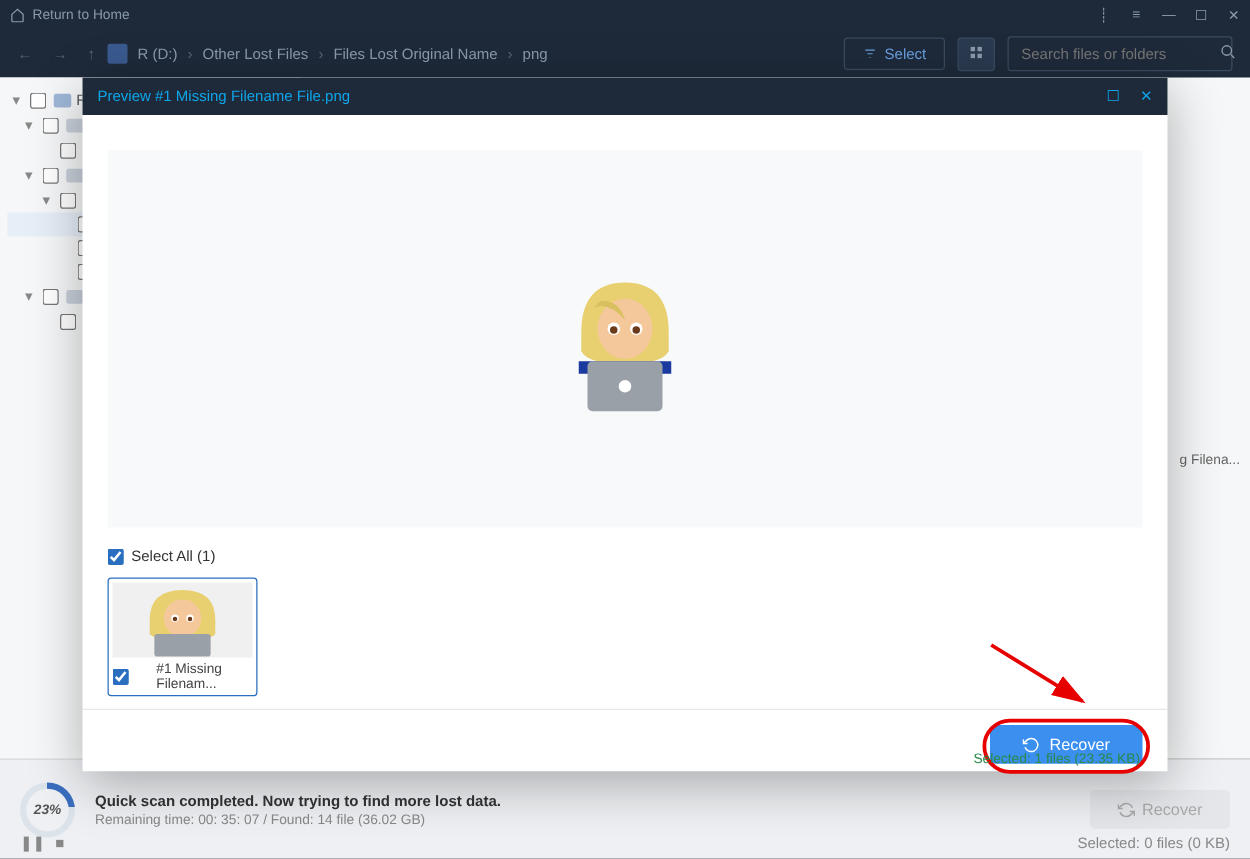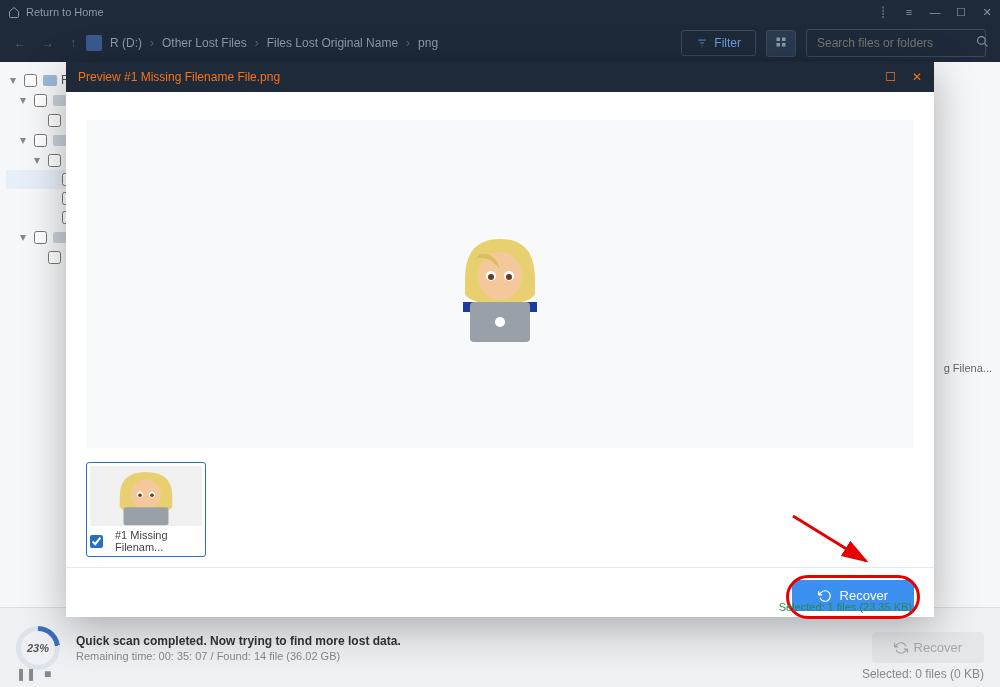--- a/index.html
+++ b/index.html
@@ -45,32 +45,32 @@
 .statusbar { position: absolute; left: 0; right: 0; bottom: 0; height: 80px; background: #eef0f3; border-top: 1px solid #ddd; display: flex; align-items: center; padding: 0 16px; gap: 16px; font-size: 12px; color: #555; }
 .progress-ring { width: 44px; height: 44px; border-radius: 50%; background: conic-gradient(#3a6fbf 0 83deg, #dde3ea 83deg 360deg); display: flex; align-items: center; justify-content: center; font-style: italic; }
 .progress-ring .inner { width: 34px; height: 34px; background: #eef0f3; border-radius: 50%; display: flex; align-items: center; justify-content: center; font-size: 11px; font-weight: 600; }
 .status-text { flex: 1; }
 .status-text .line1 { font-weight: 600; color: #333; }
 .status-text .line2 { color: #888; font-size: 11px; margin-top: 2px; }
 .recover-btn-disabled { background: #e4e6ea; color: #aaa; padding: 8px 22px; border-radius: 4px; font-size: 13px; display: flex; align-items: center; gap: 6px; }
 .selected-info { position: absolute; right: 16px; bottom: 6px; font-size: 12px; color: #888; }
 .pause-stop { position: absolute; left: 16px; bottom: 6px; display: flex; gap: 8px; color: #888; font-size: 12px; }
 .modal { position: absolute; top: 62px; left: 66px; right: 66px; bottom: 70px; background: #fff; box-shadow: 0 10px 40px rgba(0,0,0,0.3); display: flex; flex-direction: column; z-index: 100; }
-.modal-header { height: 30px; background: #1e2a3a; color: #f97316; display: flex; align-items: center; padding: 0 12px; font-size: 12px; }
+.modal-header { height: 30px; background: #1e2a3a; color: #0ea5e9; display: flex; align-items: center; padding: 0 12px; font-size: 12px; }
 .modal-header .title { flex: 1; }
 .modal-header .ctrl { margin-left: 16px; cursor: pointer; }
 .preview-area { flex: 1; margin: 28px 20px 10px; background: #f8f9fa; display: flex; align-items: center; justify-content: center; }
 .preview-img { width: 110px; height: 120px; position: relative; }
 
 .select-row { padding: 6px 20px; font-size: 12px; display: flex; align-items: center; gap: 6px; color: #333; }
 .select-row input { accent-color: #2a6fbf; }
 .thumbs { padding: 4px 20px 10px; display: flex; gap: 10px; border-bottom: 1px solid #e8e8e8; }
 .thumb { width: 120px; border: 1px solid #2a6fbf; border-radius: 3px; padding: 3px; display: flex; flex-direction: column; }
 .thumb .thumb-img { height: 60px; background: #f0f0f0; display: flex; align-items: center; justify-content: center; overflow: hidden; }
-.thumb .cap { display: flex; align-items: center; gap: 12px; font-size: 11px; color: #444; padding-top: 3px; }
+.thumb .cap { display: flex; align-items: center; gap: 22px; font-size: 11px; color: #444; padding-top: 3px; }
 .thumb input { accent-color: #2a6fbf; }
 
 .modal-footer { padding: 12px 20px 6px; display: flex; justify-content: flex-end; align-items: center; position: relative; }
 .recover-active { background: #3a8fef; color: #fff; padding: 8px 26px; border-radius: 4px; font-size: 13px; display: flex; align-items: center; gap: 8px; cursor: pointer; position: relative; }
 .highlight-ring { position: absolute; right: 14px; bottom: -2px; width: 134px; height: 44px; border: 3px solid #e60000; border-radius: 24px; pointer-events: none; }
 .arrow-annotation { position: absolute; right: 56px; bottom: 46px; pointer-events: none; }
 .selected-modal { position: absolute; right: 22px; bottom: 4px; font-size: 11px; color: #2a8a4a; margin-left: 36px; }
 
 
 .person-svg { width: 100%; height: 100%; }
@@ -107,21 +107,21 @@
     <span>Other Lost Files</span>
     <span class="bc-sep">›</span>
     <span>Files Lost Original Name</span>
     <span class="bc-sep">›</span>
     <span>png</span>
   </div>
   <div class="filter-btn">
     <svg width="12" height="10" viewBox="0 0 24 24" fill="none" stroke="#6a9fdf" stroke-width="2">
         <path d="M3 5h18M7 12h10M11 19h2"></path>
       </svg>
-    <span>Filter</span>
+    <span>Select</span>
   </div>
   <div class="view-btn">
     <svg width="12" height="12" viewBox="0 0 24 24" fill="#8a9aaa">
         <rect x="3" y="3" width="7" height="7"></rect>
         <rect x="14" y="3" width="7" height="7"></rect>
         <rect x="3" y="14" width="7" height="7"></rect>
         <rect x="14" y="14" width="7" height="7"></rect>
       </svg>
   </div>
   <div class="search-box">
@@ -237,20 +237,24 @@
           <circle cx="46" cy="53" r="3" fill="#6b3a1a"></circle>
         <circle cx="64" cy="52" r="5" fill="#fff"></circle>
           <circle cx="64" cy="53" r="3" fill="#6b3a1a"></circle>
         <path d="M30 35 Q42 30 55 45 Q50 28 35 30 Z" fill="#d8c060"></path>
         <rect x="18" y="78" width="74" height="10" fill="#1a3a9f"></rect>
         <rect x="25" y="78" width="60" height="40" rx="4" fill="#9aa0a8"></rect>
         <circle cx="55" cy="98" r="5" fill="#fff"></circle>
         <path d="M55 95 a3 3 0 1 1 0 6 a3 3 0 1 1 0 -6" fill="#fff"></path>
       </svg>
     </div>
+  </div>
+  <div class="select-row">
+    <input type="checkbox" checked="" style="">
+    <span>Select All (1)</span>
   </div>
   <div class="thumbs">
     <div class="thumb">
       <div class="thumb-img">
         <svg viewBox="0 0 110 80" width="100" height="60">
           <path d="M20 40 Q20 8 55 8 Q90 8 90 40 L90 55 Q85 62 55 62 Q25 62 20 55 Z" fill="#e8d070"></path>
           <ellipse cx="55" cy="38" rx="20" ry="20" fill="#f4c89a"></ellipse>
           <circle cx="47" cy="38" r="4" fill="#fff"></circle>
             <circle cx="47" cy="39" r="2.4" fill="#6b3a1a"></circle>
           <circle cx="63" cy="38" r="4" fill="#fff"></circle>

